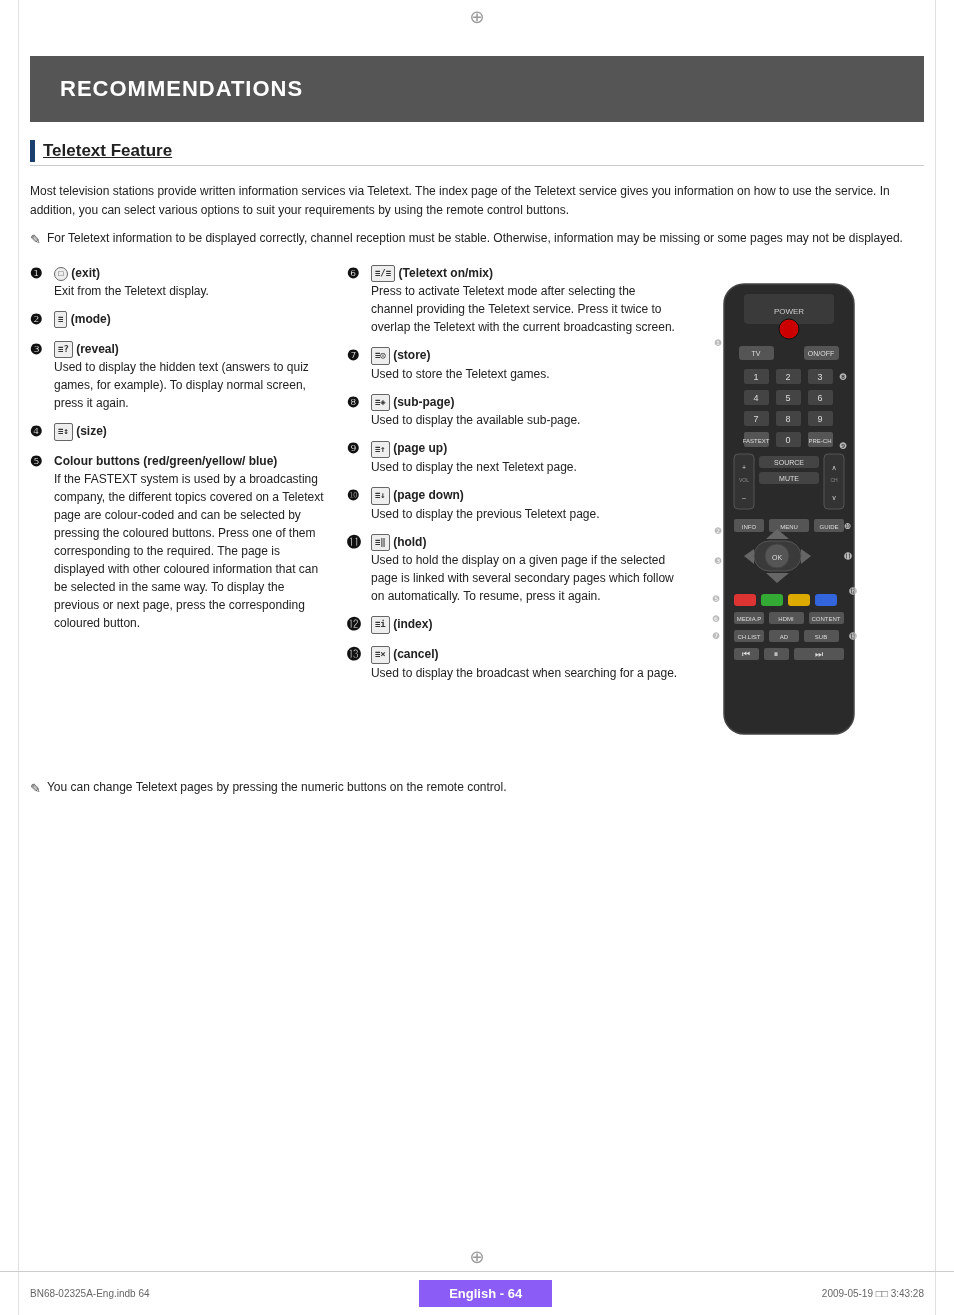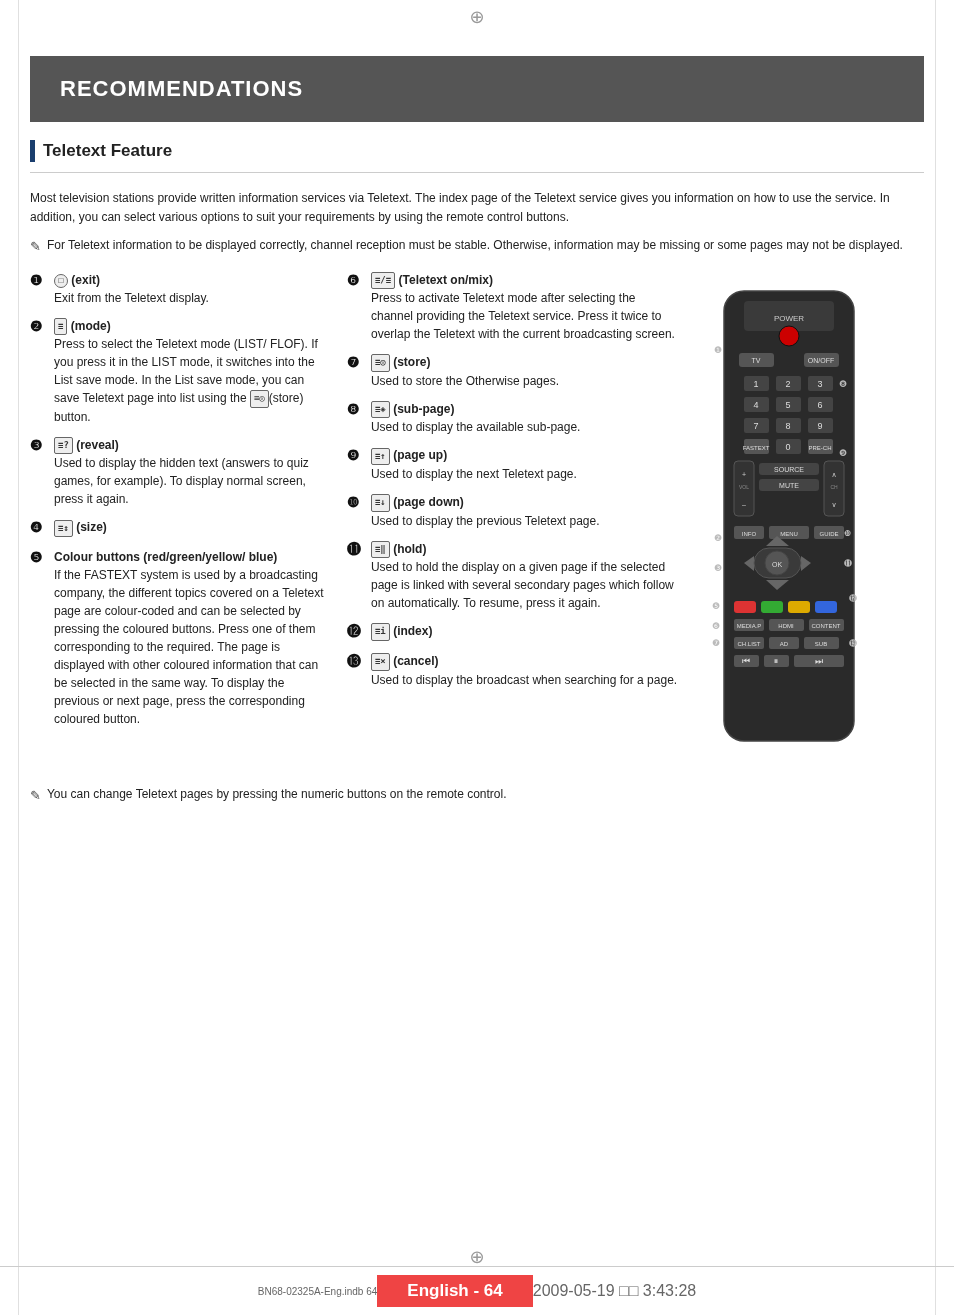--- a/index.html
+++ b/index.html
@@ -26,21 +26,22 @@
       letter-spacing: 1px;
       color: #fff;
     }
 
     
     .section-title-bar {
       display: flex;
       align-items: center;
       margin: 18px 30px 6px 30px;
       border-bottom: 1px solid #ccc;
-      padding-bottom: 10px;
+      padding-bottom: 3px;
+      text-decoration: underline;
     }
     .section-title-bar .blue-bar {
       width: 5px;
       height: 22px;
       background: #1a3e6e;
       margin-right: 8px;
     }
     .section-title-bar h2 {
       font-size: 17px;
       font-weight: bold;
@@ -150,37 +151,37 @@
     }
 
     
     .page-footer {
       position: absolute;
       bottom: 0;
       left: 0;
       right: 0;
       display: flex;
       align-items: center;
-      justify-content: center;
+      justify-content: space-between;
       padding: 8px 30px;
       border-top: 1px solid #ccc;
     }
     .footer-left {
       font-size: 10px;
       color: #666;
     }
     .footer-center {
-      font-size: 17px;
+      font-size: 13px;
       font-weight: bold;
-      background: #ef4444;
+      background: #8b5cf6;
       color: #fff;
       padding: 6px 30px;
     }
     .footer-right {
-      font-size: 16px;
+      font-size: 10px;
       color: #666;
     }
 
     
     .crosshair-top {
       text-align: center;
       font-size: 18px;
       color: #999;
       margin-top: 8px;
       line-height: 1;
@@ -246,21 +247,20 @@
         <div class="feature-content">
           <span class="feature-label"><span class="circle-icon">□</span> (exit)</span><br>
           <span>Exit from the Teletext display.</span>
         </div>
       </div>
 
       <div class="feature-item">
         <span class="feature-num">❷</span>
         <div class="feature-content">
           <span class="feature-label"><span class="btn-icon">≡</span> (mode)</span><br>
-          <span>Press to select the Teletext mode (LIST/ FLOF). If you press it in the LIST mode, it switches into the List save mode. In the List save mode, you can save Teletext page into list using the <span class="btn-icon">≡◎</span>(store) button.</span>
         </div>
       </div>
 
       <div class="feature-item">
         <span class="feature-num">❸</span>
         <div class="feature-content">
           <span class="feature-label"><span class="btn-icon">≡?</span> (reveal)</span><br>
           <span>Used to display the hidden text (answers to quiz games, for example). To display normal screen, press it again.</span>
         </div>
       </div>
@@ -289,21 +289,21 @@
         <div class="feature-content">
           <span class="feature-label"><span class="btn-icon">≡/≡</span> (Teletext on/mix)</span><br>
           <span>Press to activate Teletext mode after selecting the channel providing the Teletext service. Press it twice to overlap the Teletext with the current broadcasting screen.</span>
         </div>
       </div>
 
       <div class="feature-item">
         <span class="feature-num">❼</span>
         <div class="feature-content">
           <span class="feature-label"><span class="btn-icon">≡◎</span> (store)</span><br>
-          <span>Used to store the Otherwise pages.</span>
+          <span>Used to store the Teletext games.</span>
         </div>
       </div>
 
       <div class="feature-item">
         <span class="feature-num">❽</span>
         <div class="feature-content">
           <span class="feature-label"><span class="btn-icon">≡◈</span> (sub-page)</span><br>
           <span>Used to display the available sub-page.</span>
         </div>
       </div>

